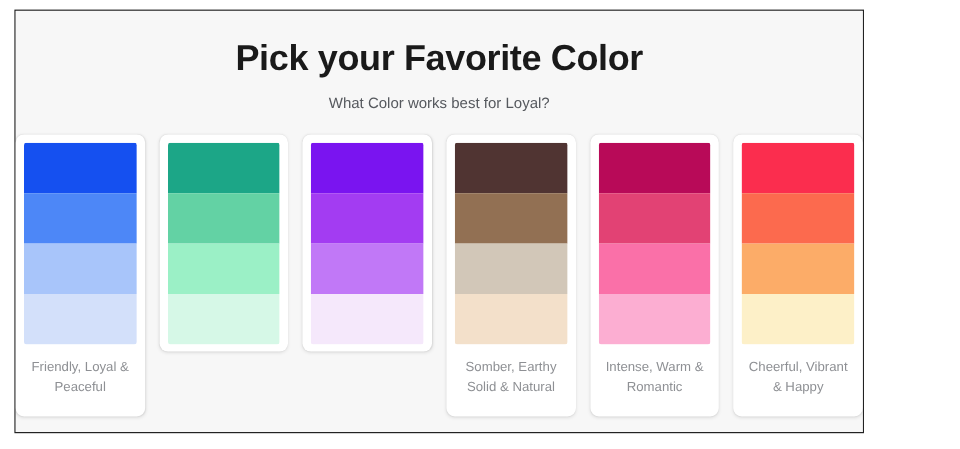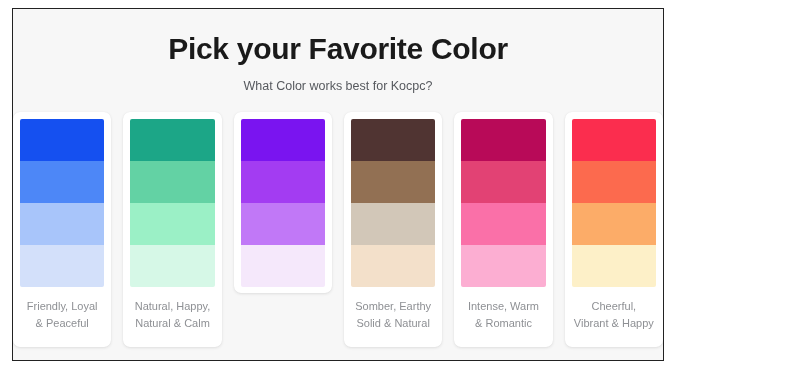--- a/index.html
+++ b/index.html
@@ -21,21 +21,21 @@
     height: 374px;
     background: #ffffff;
     box-sizing: border-box;
   }
 
   
   #page-frame {
     position: absolute;
     left: 12px;
     top: 8px;
-    width: 652px;
+    width: 708px;
     height: 353px;
     box-sizing: border-box;
     border: 1.5px solid #222222;
     background: #f7f7f7;
     overflow: hidden;
   }
 
   .page-inner {
     position: absolute;
     left: 0;
@@ -150,21 +150,21 @@
 </style>
 </head>
 <body>
 
 <div id="screenshot">
   <div id="page-frame">
     <div class="page-inner">
 
       <div class="header">
         <h1 class="page-title">Pick your Favorite Color</h1>
-        <p class="page-subtitle">What Color works best for Kocpc?</p>
+        <p class="page-subtitle">What Color works best for Loyal?</p>
       </div>
 
       <div class="palette-row">
 
         <div class="color-card">
           <div class="swatch-stack">
             <div class="swatch" style="background:#1550f0"></div>
             <div class="swatch" style="background:#4d87f7"></div>
             <div class="swatch" style="background:#a8c5fa"></div>
             <div class="swatch" style="background:#d3e0fa"></div>
@@ -172,21 +172,20 @@
           <div class="card-caption">Friendly, Loyal &amp; Peaceful</div>
         </div>
 
         <div class="color-card">
           <div class="swatch-stack">
             <div class="swatch" style="background:#1ca687"></div>
             <div class="swatch" style="background:#63d2a4"></div>
             <div class="swatch" style="background:#9bf0c6"></div>
             <div class="swatch" style="background:#d6f8e7"></div>
           </div>
-          <div class="card-caption">Natural, Happy, Natural &amp; Calm</div>
         </div>
 
         <div class="color-card">
           <div class="swatch-stack">
             <div class="swatch" style="background:#7a14f0"></div>
             <div class="swatch" style="background:#a33cf2"></div>
             <div class="swatch" style="background:#c178f7"></div>
             <div class="swatch" style="background:#f5e8fb"></div>
           </div>
         </div>

